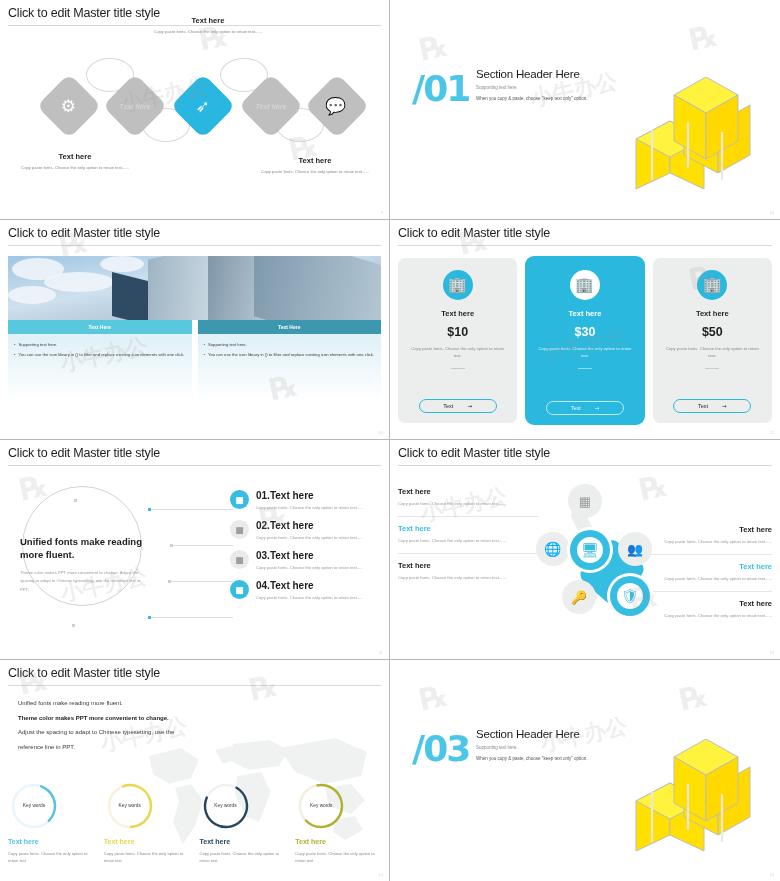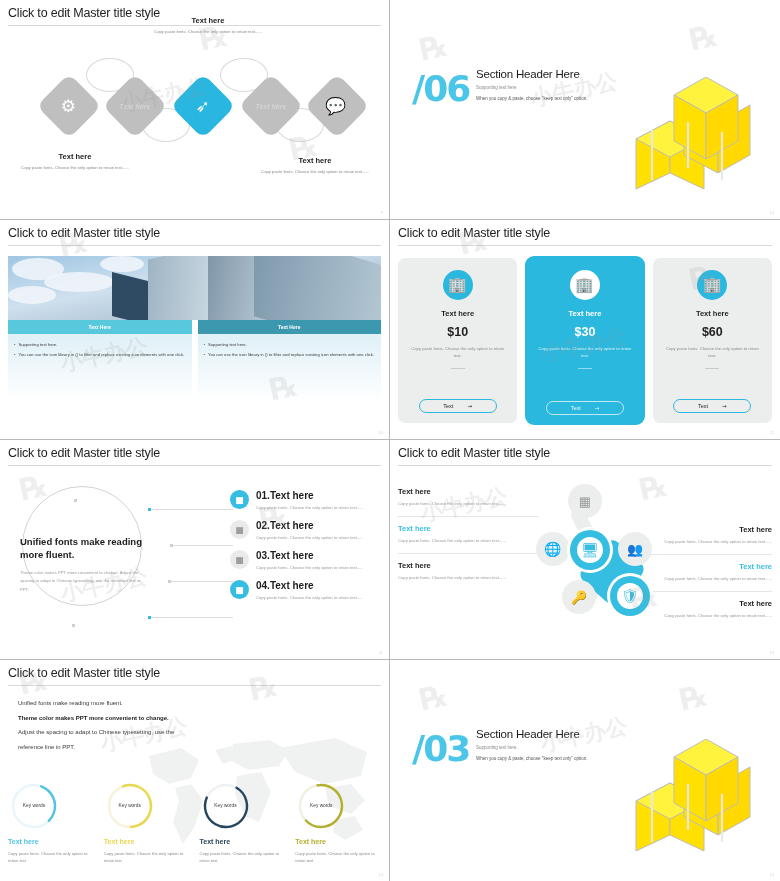--- a/index.html
+++ b/index.html
@@ -170,21 +170,21 @@
     </div>
     <div class="pgnum">9</div>
     <div class="wm">
       <span style="left:200px; top:20px;">℞</span>
       <span style="left:120px; top:80px; font-size:22px;">小牛办公</span>
       <span style="left:290px; top:130px;">℞</span>
     </div>
   </div>
 
   <div class="slide col2">
-    <div class="secnum">/06</div>
+    <div class="secnum">/01</div>
     <div class="sechead">
       <h2>Section Header Here</h2>
       <div class="s1">Supporting text here.</div>
       <div class="s2">When you copy &amp; paste, choose "keep text only" option.</div>
     </div>
     <svg class="boxes" viewBox="0 0 130 120">
       <g stroke="#bdbdbd" stroke-width="1" fill="#ffe000">
         <polygon points="14,62 48,44 48,96 14,112"></polygon>
         <polygon points="48,44 82,62 82,112 48,96"></polygon>
         <polygon points="14,62 48,44 82,62 48,80" fill="#fff33d"></polygon>
@@ -291,21 +291,21 @@
           <div class="cdash"></div>
           <div class="cbtn">
             <span>Text</span>
             <span class="arr">→</span>
           </div>
         </div>
 
         <div class="card">
           <div class="cicon">🏢</div>
           <div class="ctitle">Text here</div>
-          <div class="cprice">$60</div>
+          <div class="cprice">$50</div>
           <div class="cdesc">Copy paste fonts. Choose the only option to retain text.</div>
           <div class="cdash"></div>
           <div class="cbtn">
             <span>Text</span>
             <span class="arr">→</span>
           </div>
         </div>
 
       </div>
     </div>

